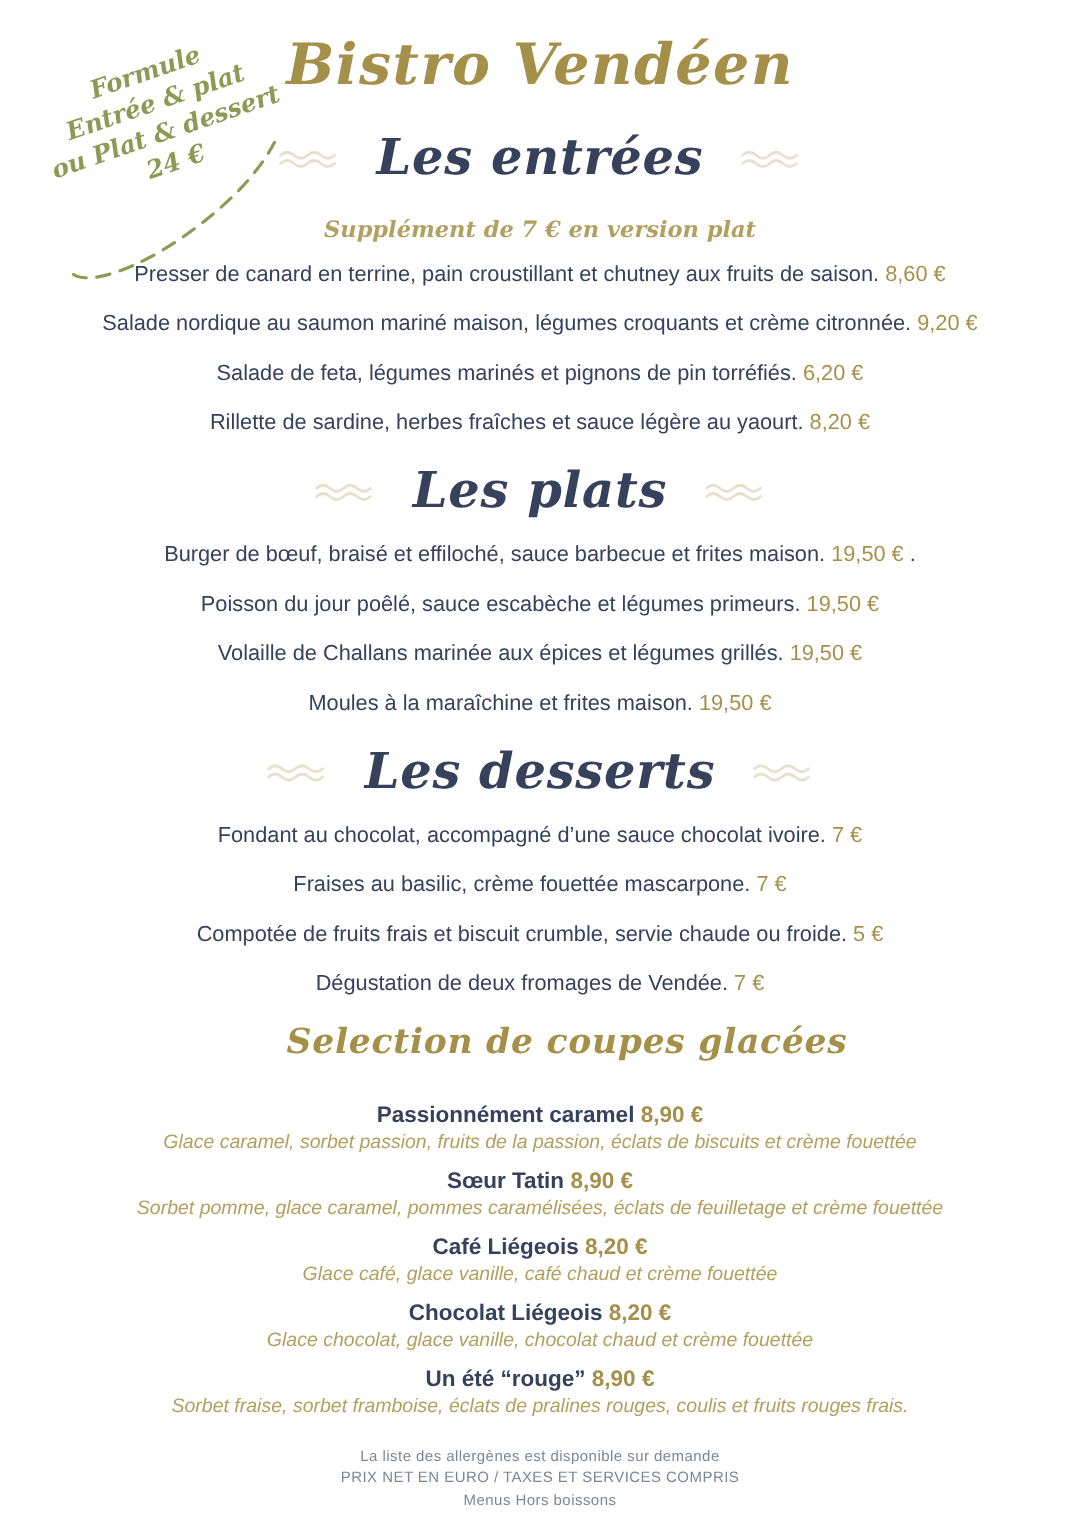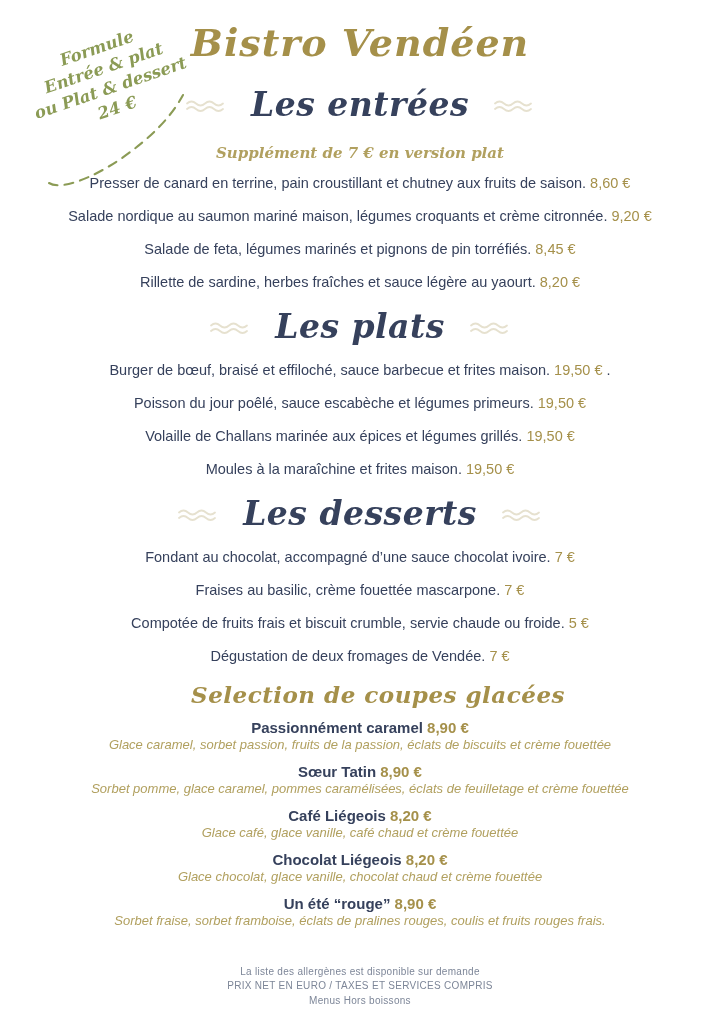--- a/index.html
+++ b/index.html
@@ -68,21 +68,21 @@
   
   .coupes-heading{
     margin:0;text-align:center;
     font-family:"DejaVu Serif",serif;
     font-style:italic;font-weight:bold;
     font-size:23px;line-height:30px;
     color:var(--gold);
     letter-spacing:0.5px;
     padding-left:36px;
   }
-  .coupes-items{margin-top:8px;}
+  .coupes-items{margin-top:24px;}
   .coupe{margin:0 0 9px;text-align:center;}
   .coupe-title{margin:0;font-size:15px;line-height:19px;font-weight:bold;color:var(--text);}
   .coupe-desc{margin:0;font-size:13px;line-height:16px;font-style:italic;color:var(--gold-light);}
   
   .footer{
     position:absolute;left:0;bottom:10px;width:100%;
     text-align:center;
     font-size:10px;line-height:14.5px;
     letter-spacing:0.3px;
     color:var(--footer);
@@ -121,21 +121,21 @@
             <svg width="42" height="15" viewBox="0 0 42 15">
               <path d="M2 5.5 Q6.5 1.5 11 5.5 T20 5.5 T29 5.5 T38 5.5"></path>
               <path d="M2 11 Q6.5 7 11 11 T20 11 T29 11 T38 11"></path>
             </svg>
           </span>
         </div>
         <div class="subtitle">Supplément de 7 € en version plat</div>
         <div class="items">
           <p class="item"><span>Presser de canard en terrine, pain croustillant et chutney aux fruits de saison.</span> <span class="price">8,60 €</span></p>
           <p class="item"><span>Salade nordique au saumon mariné maison, légumes croquants et crème citronnée.</span> <span class="price">9,20 €</span></p>
-          <p class="item"><span>Salade de feta, légumes marinés et pignons de pin torréfiés.</span> <span class="price">8,45 €</span></p>
+          <p class="item"><span>Salade de feta, légumes marinés et pignons de pin torréfiés.</span> <span class="price">6,20 €</span></p>
           <p class="item"><span>Rillette de sardine, herbes fraîches et sauce légère au yaourt.</span> <span class="price">8,20 €</span></p>
         </div>
       </section>
       <section class="menu-section sec-1">
         <div class="heading-row">
           <span class="wave">
             <svg width="42" height="15" viewBox="0 0 42 15">
               <path d="M2 5.5 Q6.5 1.5 11 5.5 T20 5.5 T29 5.5 T38 5.5"></path>
               <path d="M2 11 Q6.5 7 11 11 T20 11 T29 11 T38 11"></path>
             </svg>

